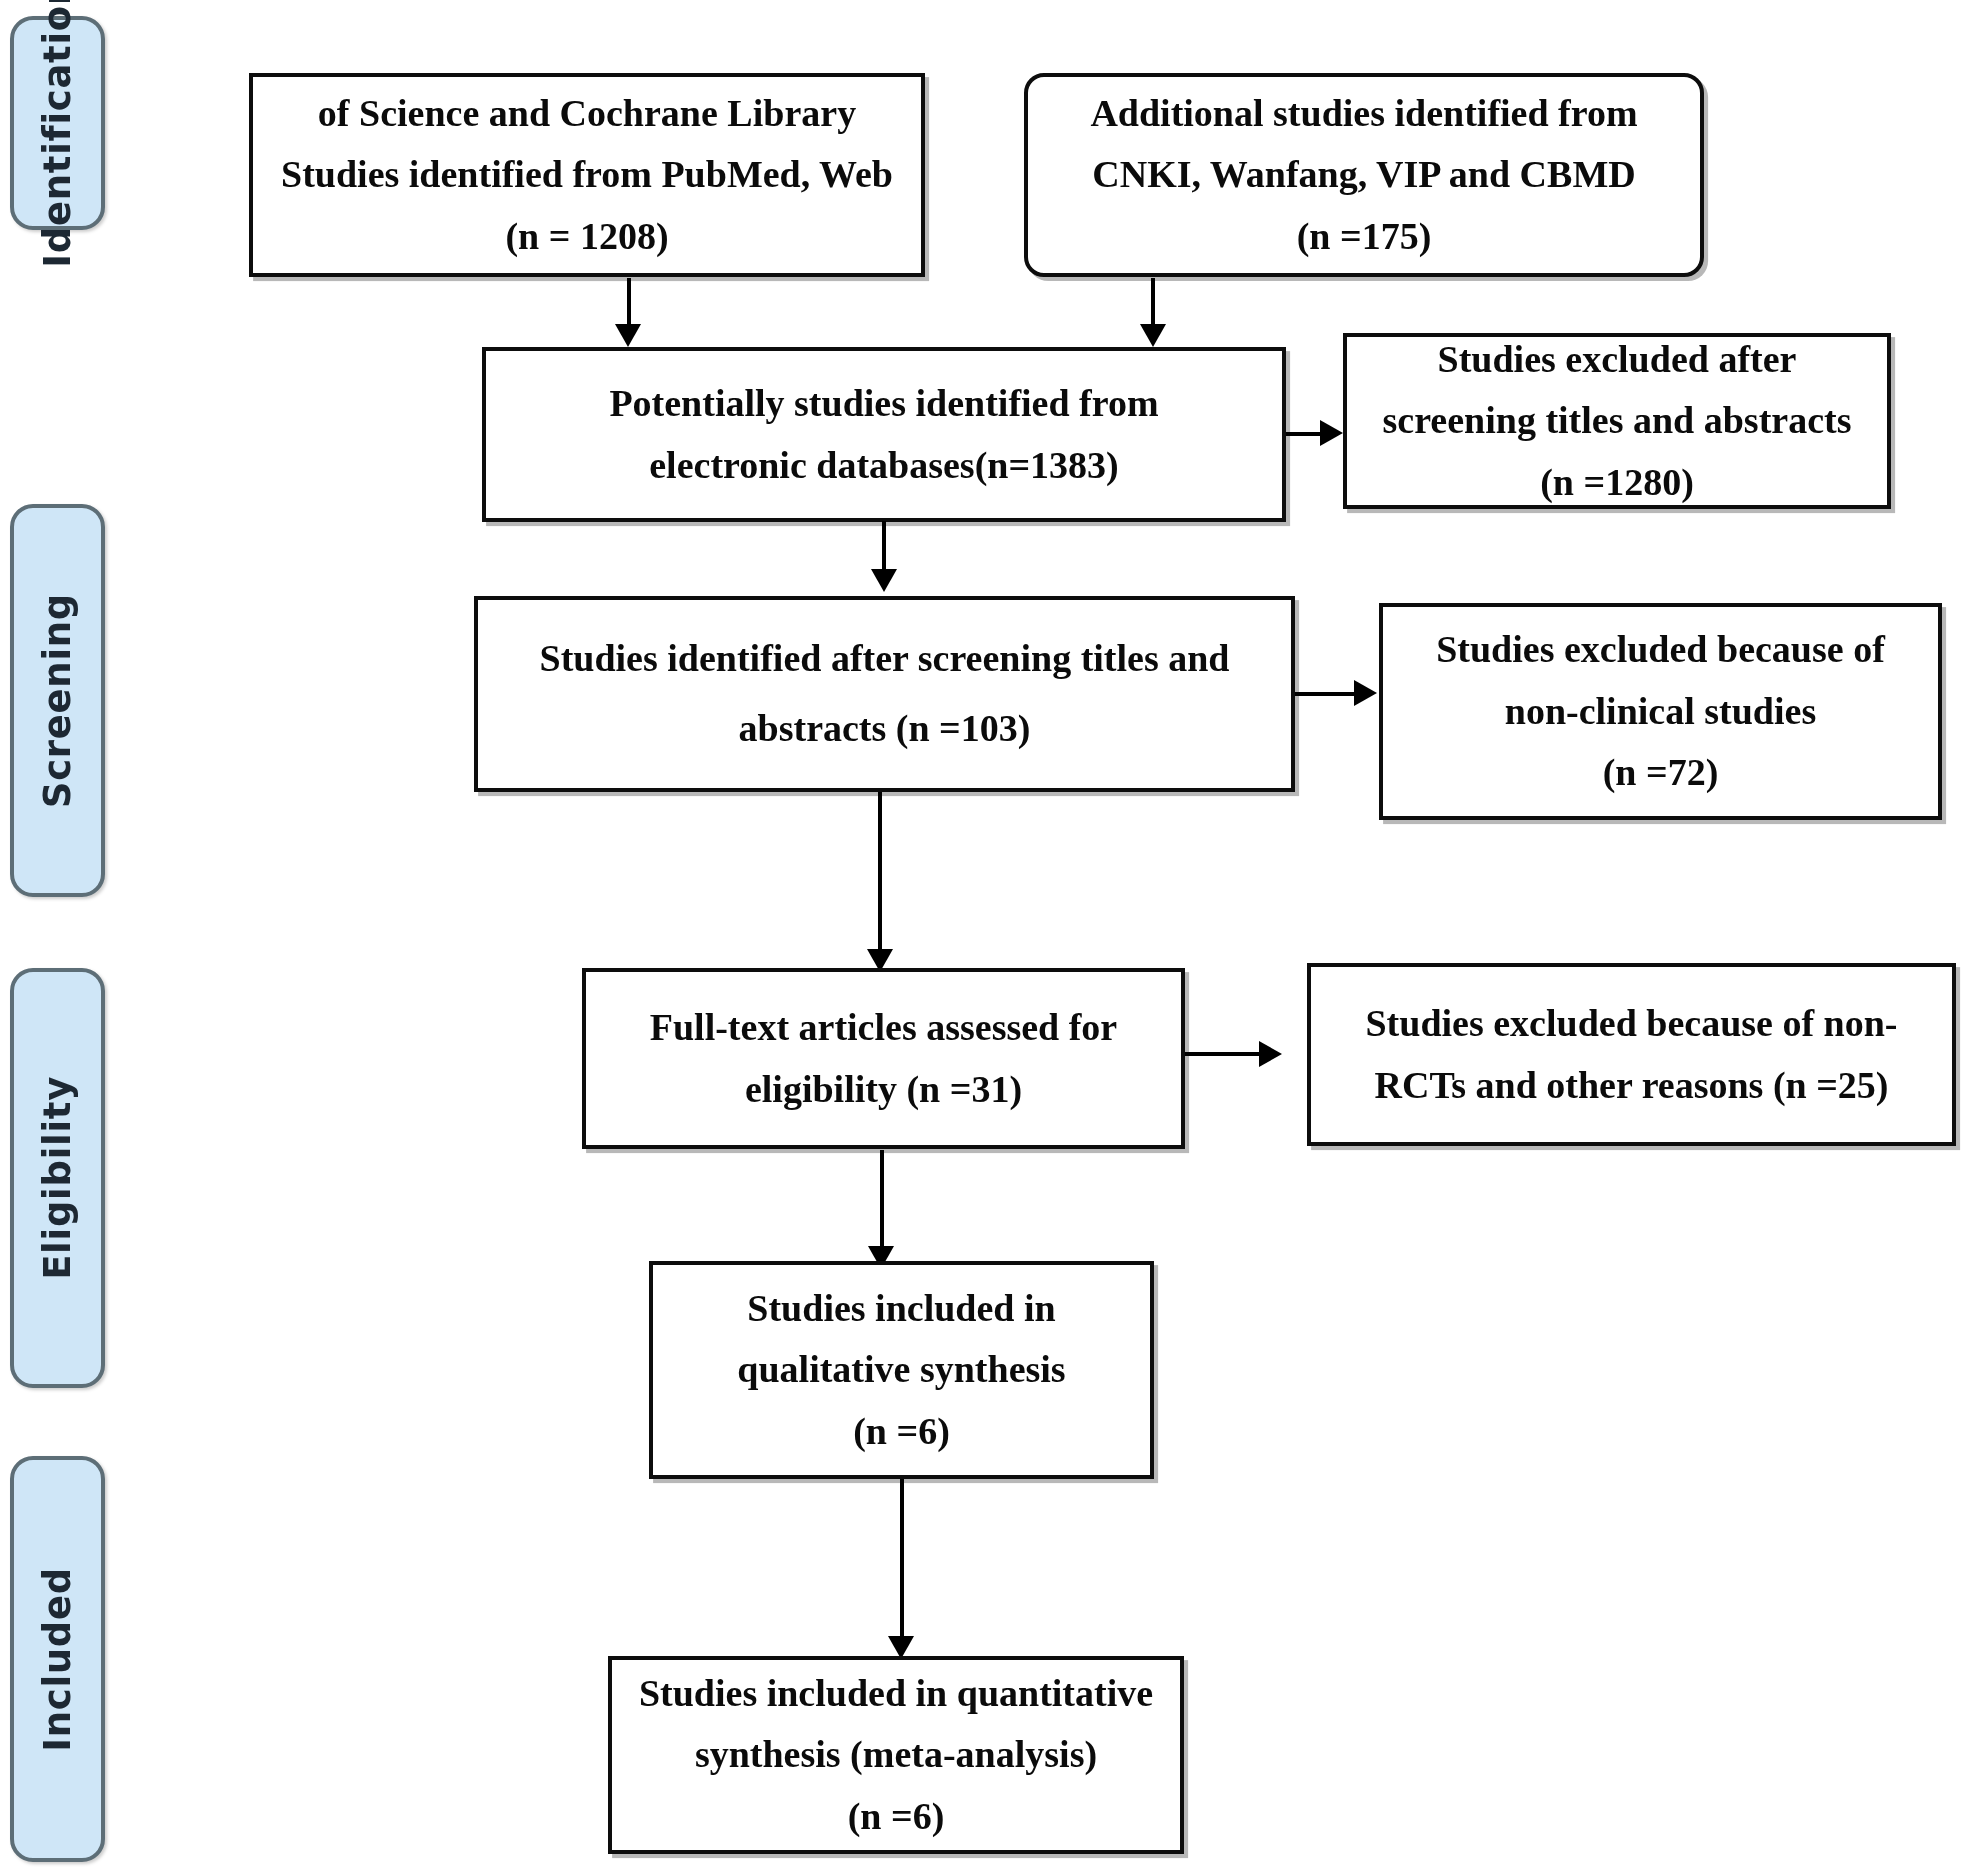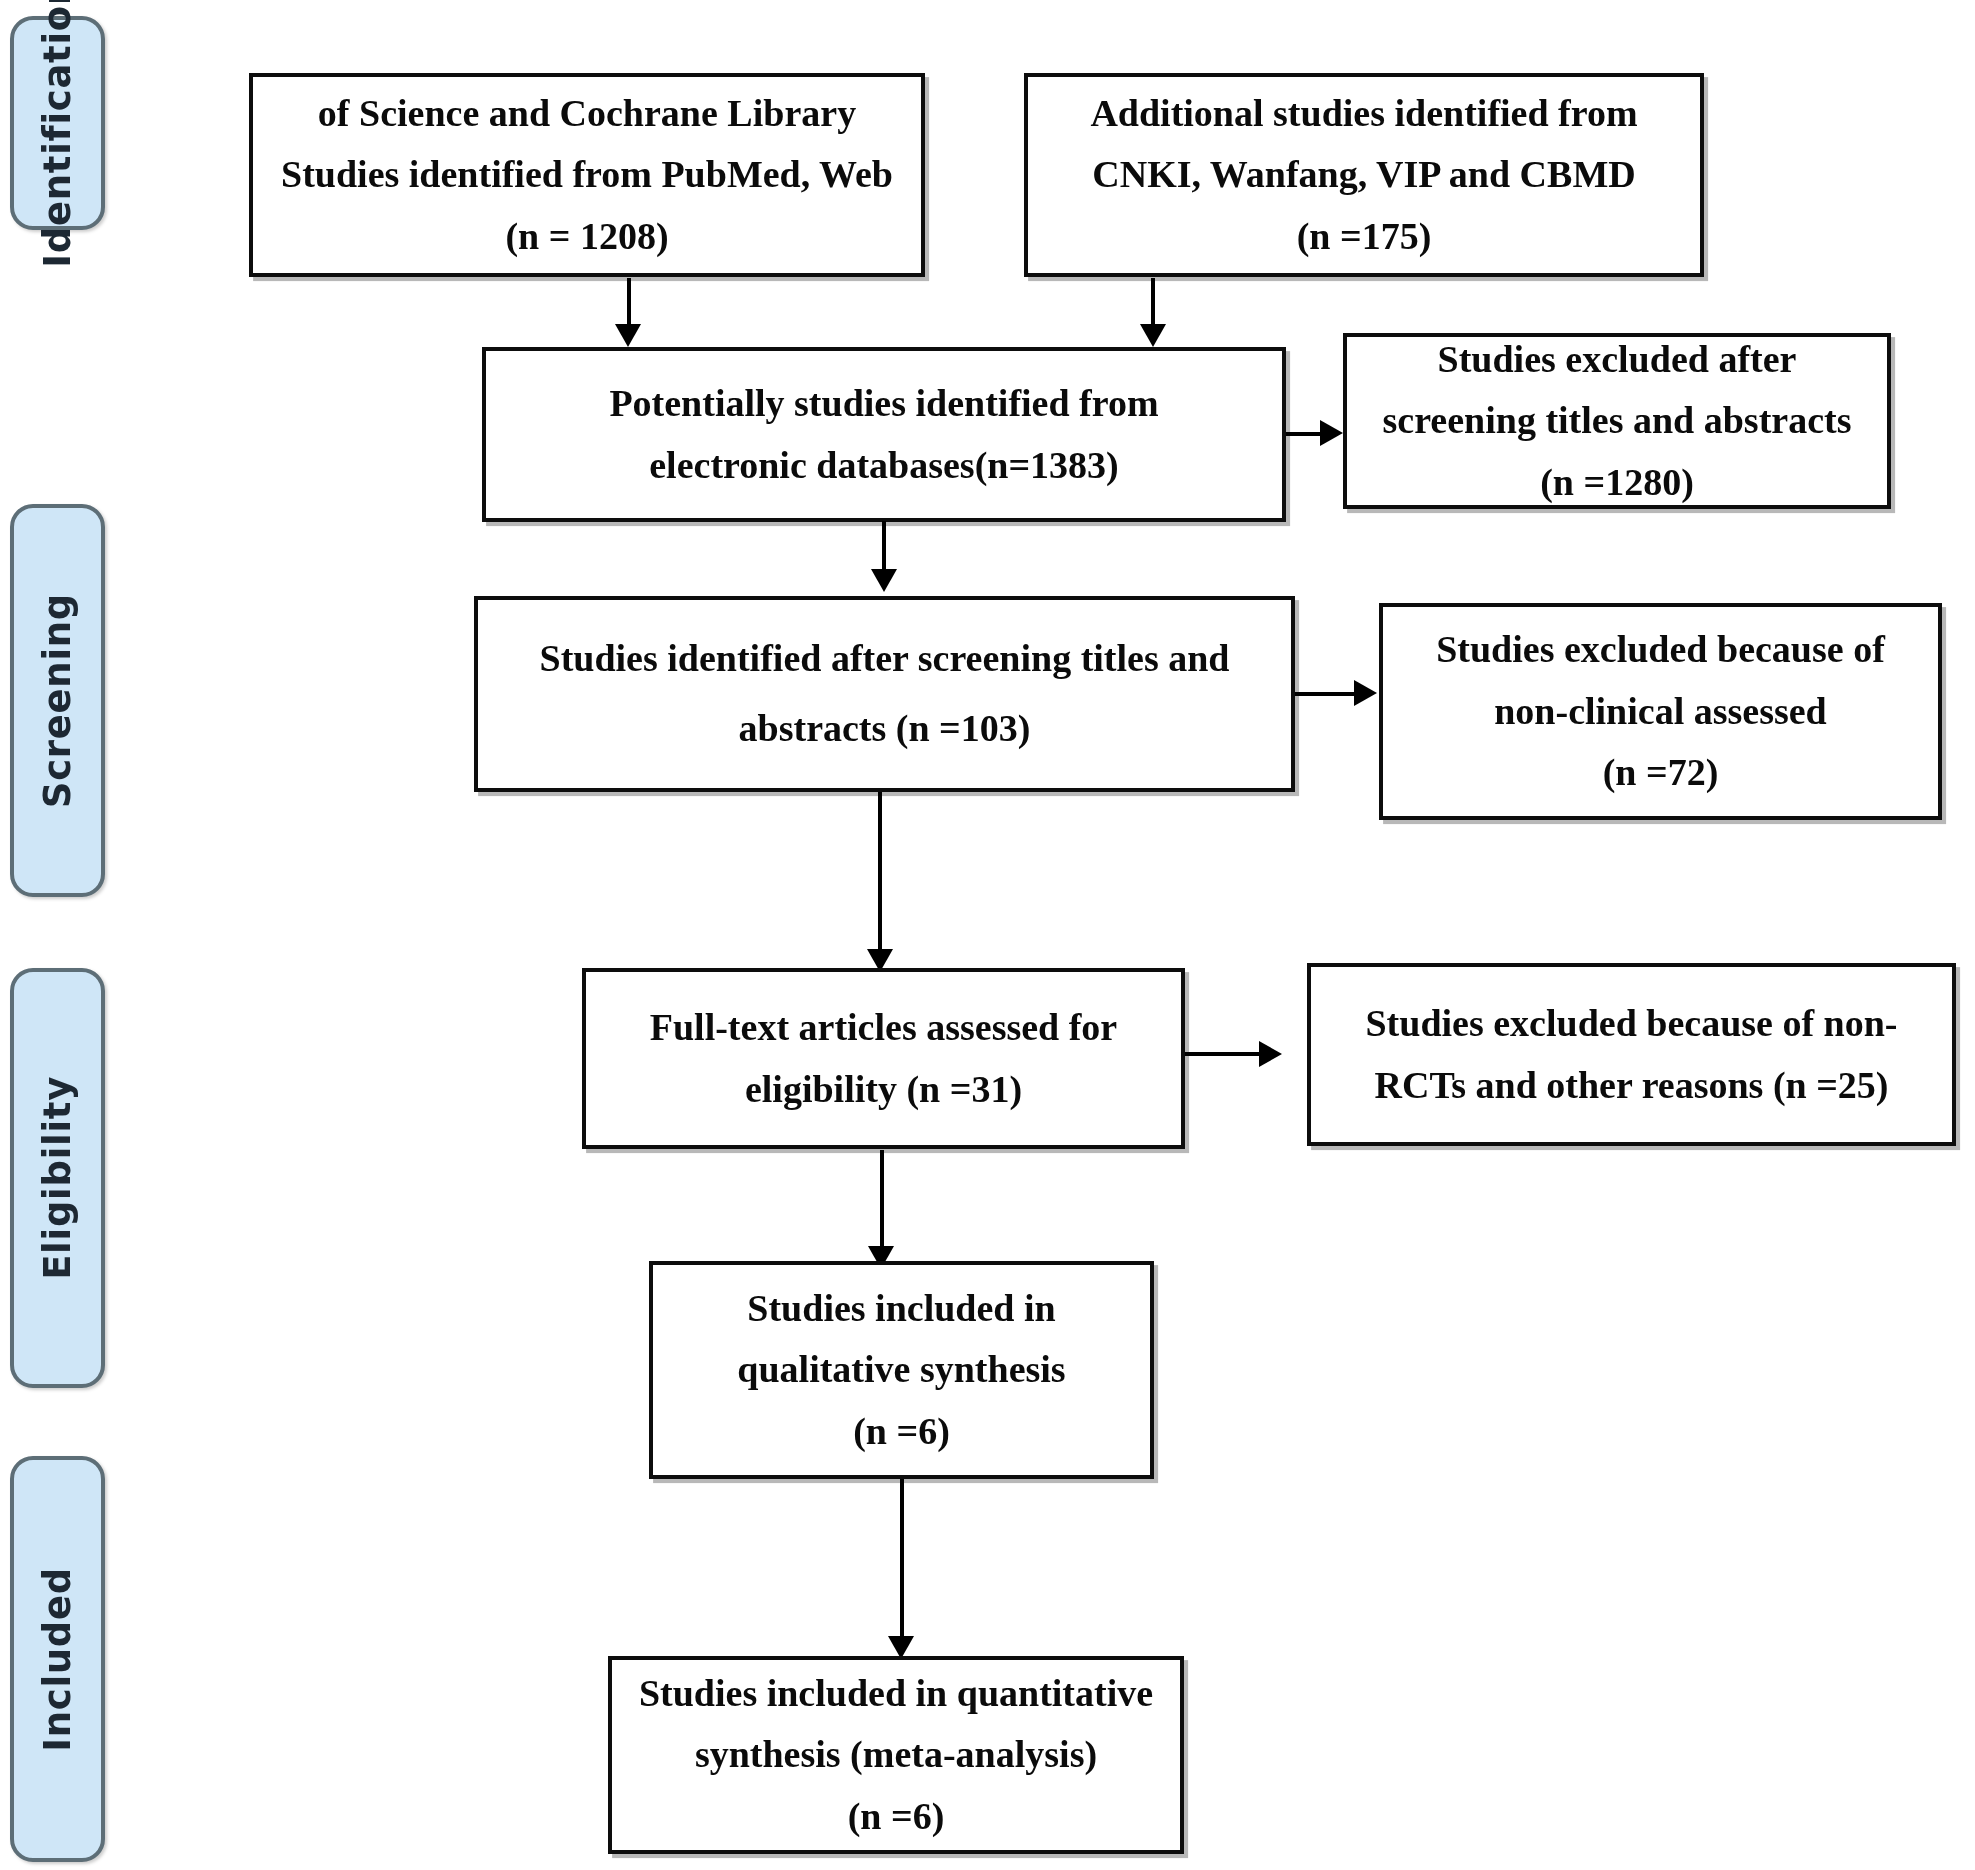--- a/index.html
+++ b/index.html
@@ -109,21 +109,21 @@
   <div class="stage-tab" style="left:9.5px; top:1456px; width:95px; height:406px;">
     <span class="stage-label">Included</span>
   </div>
 
   <div class="flow-box" style="left:249px; top:73px; width:676px; height:204px;">
     <span class="line">of Science and Cochrane Library</span>
     <span class="line">Studies identified from PubMed, Web</span>
     <span class="line">(n = 1208)</span>
   </div>
 
-  <div class="flow-box" style="left:1024px; top:73px; width:680px; height:204px;">
+  <div class="flow-box" style="left:1024px; top:73px; width:680px; height:204px;border-radius:20px;">
     <span class="line">Additional studies identified from</span>
     <span class="line">CNKI, Wanfang, VIP and CBMD</span>
     <span class="line">(n =175)</span>
   </div>
 
   <div class="conn v-line" style="left:627px; top:278px; width:4.1px; height:53px;"></div>
   <div class="arrow-down" style="left:615px; top:324px;"></div>
 
   <div class="conn v-line" style="left:1151px; top:278px; width:4.1px; height:53px;"></div>
   <div class="arrow-down" style="left:1140px; top:324px;"></div>
@@ -145,21 +145,21 @@
   <div class="conn v-line" style="left:882px; top:521px; width:4.1px; height:53px;"></div>
   <div class="arrow-down" style="left:871px; top:569px;"></div>
 
   <div class="flow-box" style="left:474px; top:596px; width:821px; height:196px;gap:8px;">
     <span class="line">Studies identified after screening titles and</span>
     <span class="line">abstracts (n =103)</span>
   </div>
 
   <div class="flow-box" style="left:1379px; top:603px; width:563px; height:217px;">
     <span class="line">Studies excluded because of</span>
-    <span class="line">non-clinical assessed</span>
+    <span class="line">non-clinical studies</span>
     <span class="line">(n =72)</span>
   </div>
 
   <div class="conn h-line" style="left:1295px; top:692px; width:61px; height:4.1px;"></div>
   <div class="arrow-right" style="left:1354px; top:680px;"></div>
 
   <div class="conn v-line" style="left:878px; top:792px; width:4.1px; height:167px;"></div>
   <div class="arrow-down" style="left:867px; top:949px;"></div>
 
   <div class="flow-box" style="left:582px; top:968px; width:603px; height:181px;">

